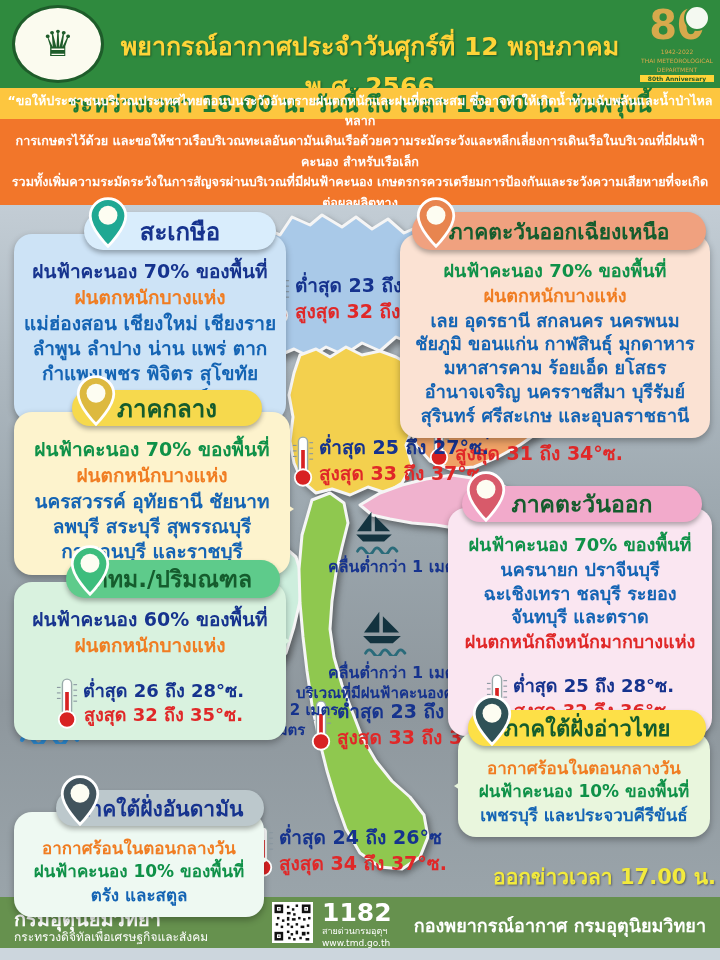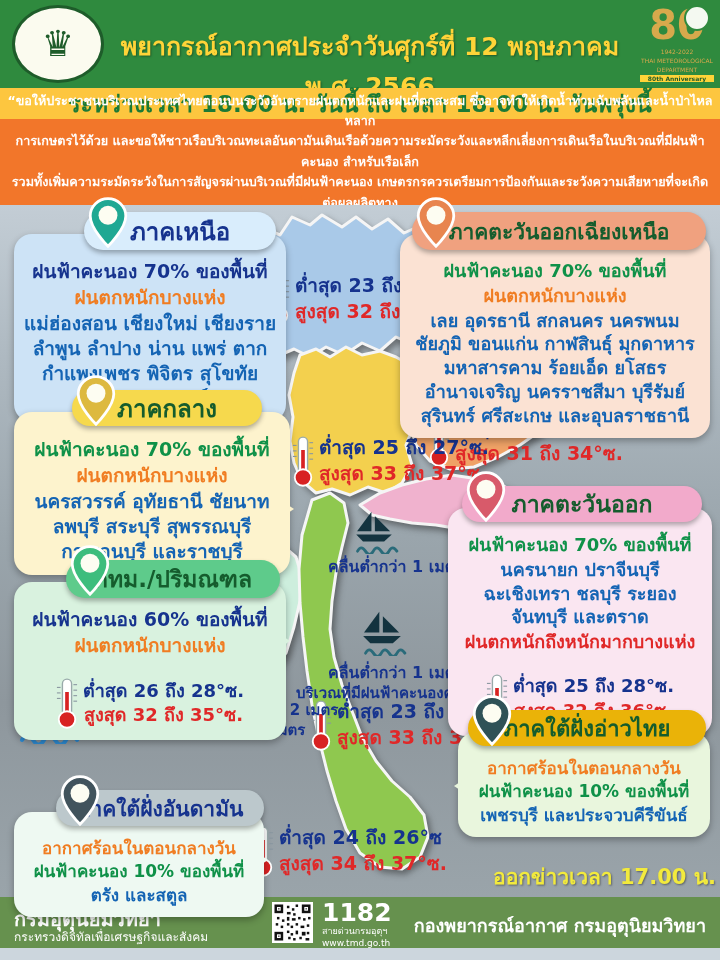--- a/index.html
+++ b/index.html
@@ -56,21 +56,21 @@
   .pin-central{color:#ddb93f;}
 
   .pill-east{left:462px;top:486px;width:240px;background:#f2aacb;color:#155c2d;font-size:23px;height:36px;}
   .bub-east{left:448px;top:508px;width:264px;background:#fae6f1;font-size:18px;}
   .pin-east{color:#d85a6a;}
 
   .pill-bkk{left:66px;top:560px;width:214px;background:#5ecb8b;color:#155c2d;font-size:23px;}
   .bub-bkk{left:14px;top:582px;width:272px;background:#d9f2df;font-size:19px;}
   .pin-bkk{color:#3dbd7d;}
 
-  .pill-gulf{left:468px;top:710px;width:238px;background:#eab308;color:#155c2d;font-size:22px;height:36px;}
+  .pill-gulf{left:468px;top:710px;width:238px;background:#fde047;color:#155c2d;font-size:22px;height:36px;}
   .bub-gulf{left:458px;top:732px;width:252px;background:#e9f6dd;font-size:17px;}
   .pin-gulf{color:#2f5257;}
 
   .pill-and{left:56px;top:790px;width:208px;background:#bcc8cc;color:#16338e;font-size:21px;height:36px;}
   .bub-and{left:14px;top:812px;width:250px;background:#eef9f2;font-size:17px;}
   .pin-and{color:#41535c;}
 
   .tail-r::after{content:"";position:absolute;right:-16px;top:52%;border:12px solid transparent;border-left-width:18px;}
   .bub-central.tail-r::after{border-left-color:#fdf3cd;}
   .bub-bkk.tail-r::after{border-left-color:#d9f2df;top:30%;}
@@ -262,21 +262,21 @@
 
   <div class="bubble bub-north">
     <div class="ln t-navy">ฝนฟ้าคะนอง 70% ของพื้นที่</div>
     <div class="ln t-orange">ฝนตกหนักบางแห่ง</div>
     <div class="ln t-blue">แม่ฮ่องสอน เชียงใหม่ เชียงราย ลำพูน ลำปาง น่าน แพร่ ตาก กำแพงเพชร พิจิตร สุโขทัย และเพชรบูรณ์</div>
   </div>
   <div class="pill pill-north">
     <svg class="pin pin-north">
         <use href="#pin"></use>
       </svg>
-    <span>ภาคเหนือ</span>
+    <span>สะเกษือ</span>
   </div>
 
   <div class="bubble bub-ne">
     <div class="ln t-green">ฝนฟ้าคะนอง 70% ของพื้นที่</div>
     <div class="ln t-orange">ฝนตกหนักบางแห่ง</div>
     <div class="ln t-blue">เลย อุดรธานี สกลนคร นครพนม ชัยภูมิ ขอนแก่น กาฬสินธุ์ มุกดาหาร มหาสารคาม ร้อยเอ็ด ยโสธร อำนาจเจริญ นครราชสีมา บุรีรัมย์ สุรินทร์ ศรีสะเกษ และอุบลราชธานี</div>
   </div>
   <div class="pill pill-ne">
     <svg class="pin pin-ne">
         <use href="#pin"></use>

